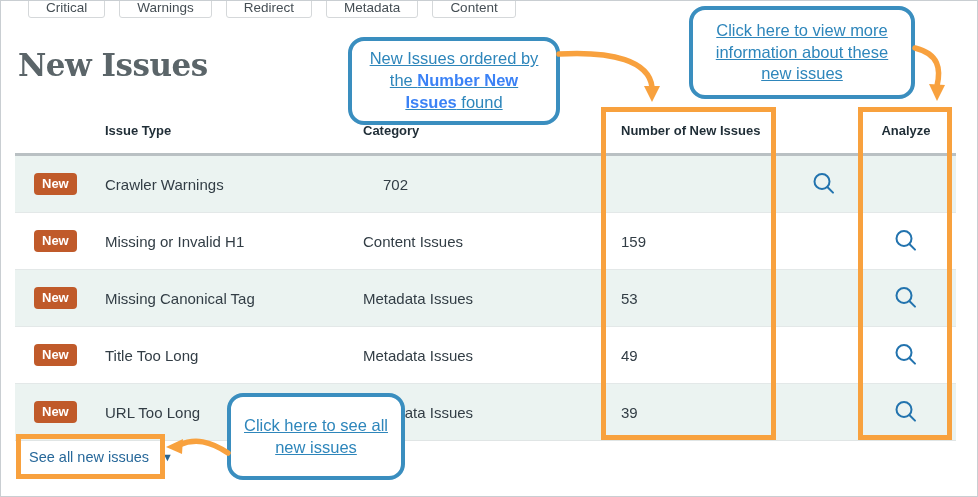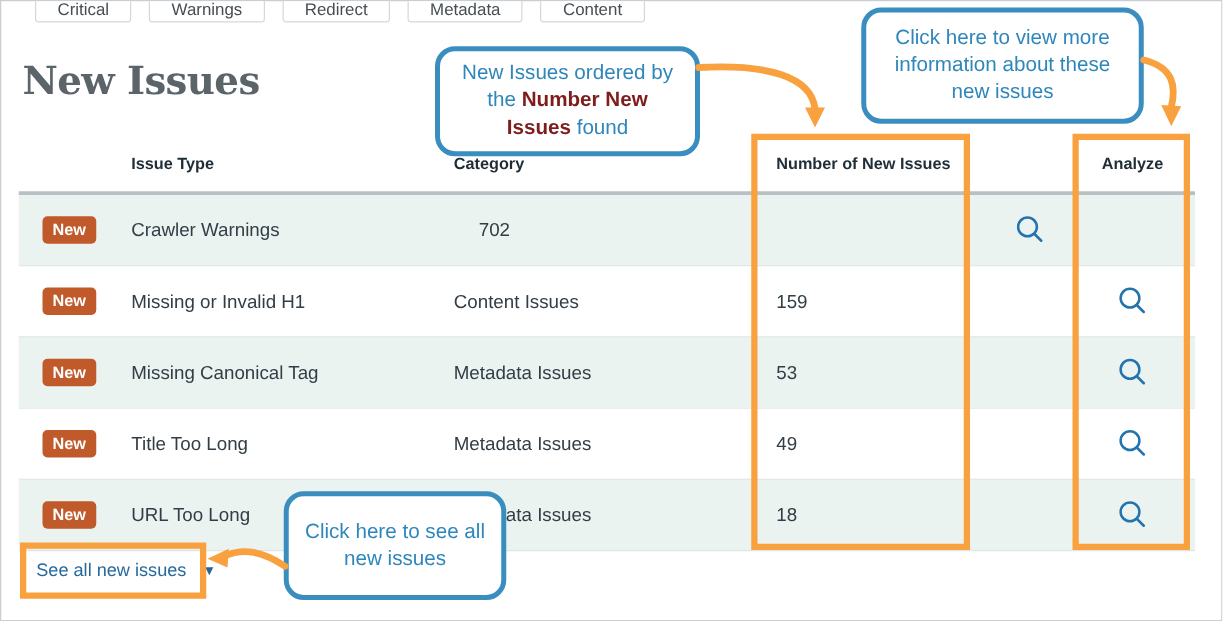--- a/index.html
+++ b/index.html
@@ -37,23 +37,23 @@
   .mag-btn{background:none;border:none;padding:0;cursor:pointer;line-height:0;}
   
   .hl{position:absolute;border:5px solid #f8a13e;box-sizing:border-box;z-index:4;pointer-events:none;}
   .hl-number{left:600px;top:106px;width:175px;height:333px;}
   .hl-analyze{left:857px;top:106px;width:94px;height:333px;}
   .hl-seeall{left:15px;top:433px;width:149px;height:45px;}
   
   .callout{
     position:absolute;box-sizing:border-box;background:#fff;border:4px solid #3a8ebf;
     border-radius:16px;color:#2e86bb;font-size:16.5px;line-height:1.32;text-align:center;
-    display:flex;align-items:center;justify-content:center;padding:8px 12px;z-index:5;
-  }
-  .callout b{color:#7f1d1d;}
+    display:flex;align-items:center;justify-content:center;padding:8px 12px;z-index:5;text-decoration:underline;
+  }
+  .callout b{color:#3b82f6;}
   .c1{left:347px;top:36px;width:212px;height:88px;}
   .c2{left:688px;top:5px;width:226px;height:93px;}
   .c3{left:226px;top:392px;width:178px;height:87px;}
   
   .see-all{
     position:absolute;left:28px;top:448px;z-index:2;display:flex;align-items:center;gap:13px;
     font-size:14.5px;color:#27689a;text-decoration:none;cursor:pointer;
   }
   .caret{font-size:11px;color:#2a6490;}
   
@@ -146,21 +146,21 @@
               <line x1="16.6" y1="16.2" x2="22" y2="21.6" stroke="#2273ae" stroke-width="2" stroke-linecap="round"></line>
             </svg>
           </button>
         </div>
       </div>
 
       <div class="grid-row row alt">
         <div><span class="badge">New</span></div>
         <div>URL Too Long</div>
         <div>Metadata Issues</div>
-        <div class="cell-num">18</div>
+        <div class="cell-num">39</div>
         <div></div>
         <div class="cell-analyze">
           <button class="mag-btn">
             <svg width="26" height="26" viewBox="0 0 26 26">
               <circle cx="11" cy="10.5" r="7.5" fill="none" stroke="#2273ae" stroke-width="2"></circle>
               <line x1="16.6" y1="16.2" x2="22" y2="21.6" stroke="#2273ae" stroke-width="2" stroke-linecap="round"></line>
             </svg>
           </button>
         </div>
       </div>

